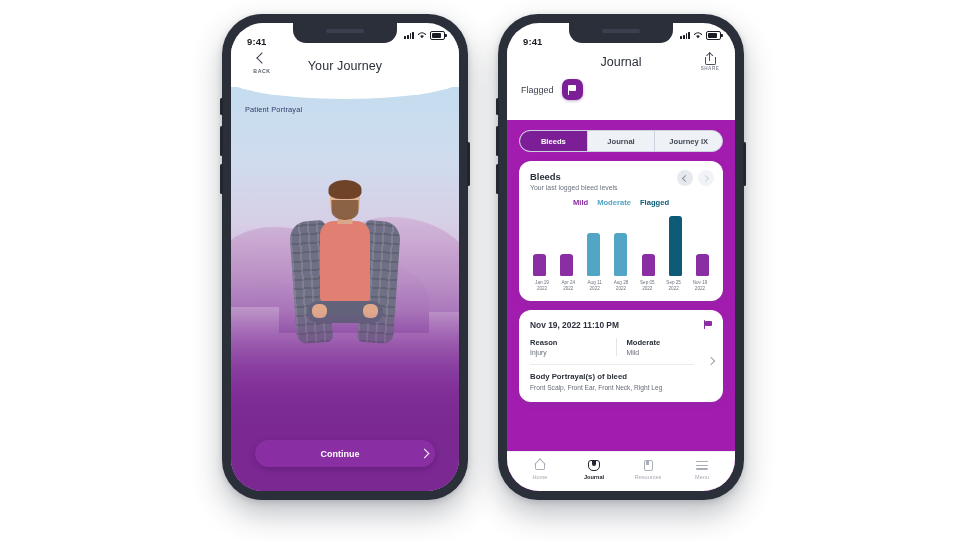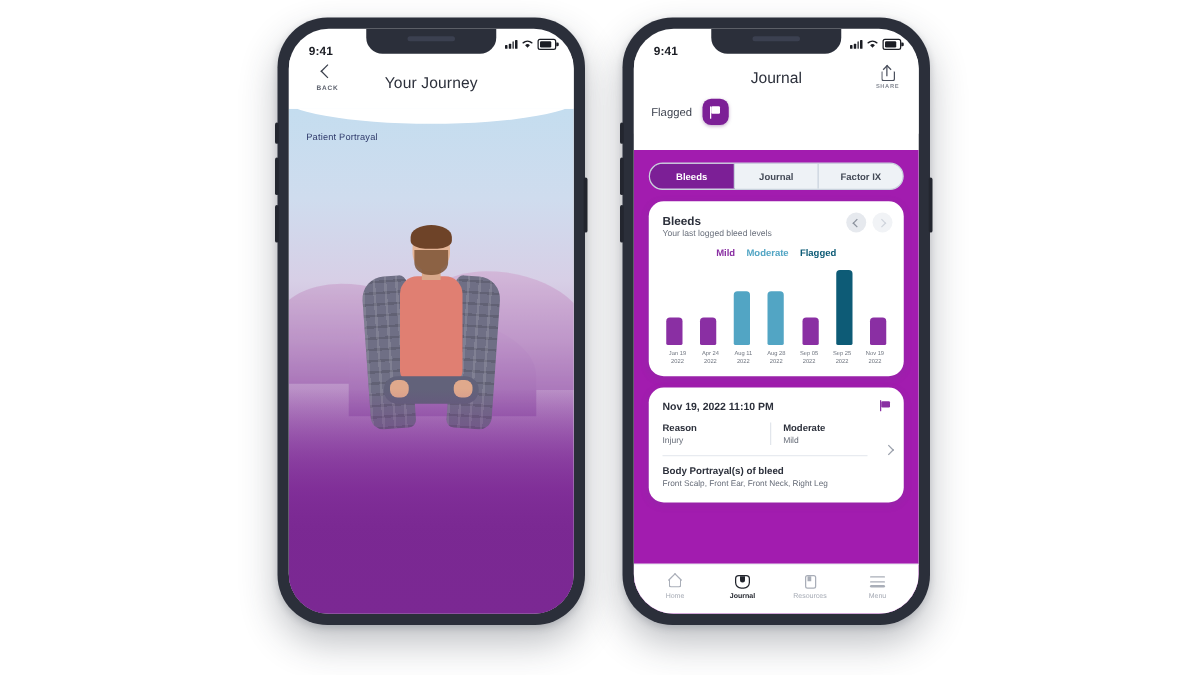--- a/index.html
+++ b/index.html
@@ -298,20 +298,26 @@
           <div class="p-beard"></div>
           <div class="p-hair"></div>
           <div class="p-arms"></div>
           <div class="p-hand l"></div>
           <div class="p-hand r"></div>
         </div>
 
         <div class="hero-fade"></div>
 
 
+        <div class="continue-btn">
+          <div class="lbl">Continue</div>
+          <div class="chev">
+              <span class="chev-r"></span>
+            </div>
+        </div>
       </div>
     </div>
   </div>
 
   <div class="phone right">
     <div class="btn-side mute"></div>
     <div class="btn-side volup"></div>
     <div class="btn-side voldn"></div>
     <div class="btn-side power"></div>
     <div class="screen">
@@ -356,21 +362,21 @@
               </span>
           </span>
         </div>
       </div>
 
       <div class="jn-body">
 
         <div class="seg">
           <div class="on">Bleeds</div>
           <div>Journal</div>
-          <div>Factor IX</div>
+          <div>Journey IX</div>
         </div>
 
         <div class="card">
           <div class="card-h">Bleeds</div>
           <div class="card-sub">Your last logged bleed levels</div>
           <div class="navbtns">
             <span class="navbtn">
                 <i class="a"></i>
               </span>
             <span class="navbtn off">

